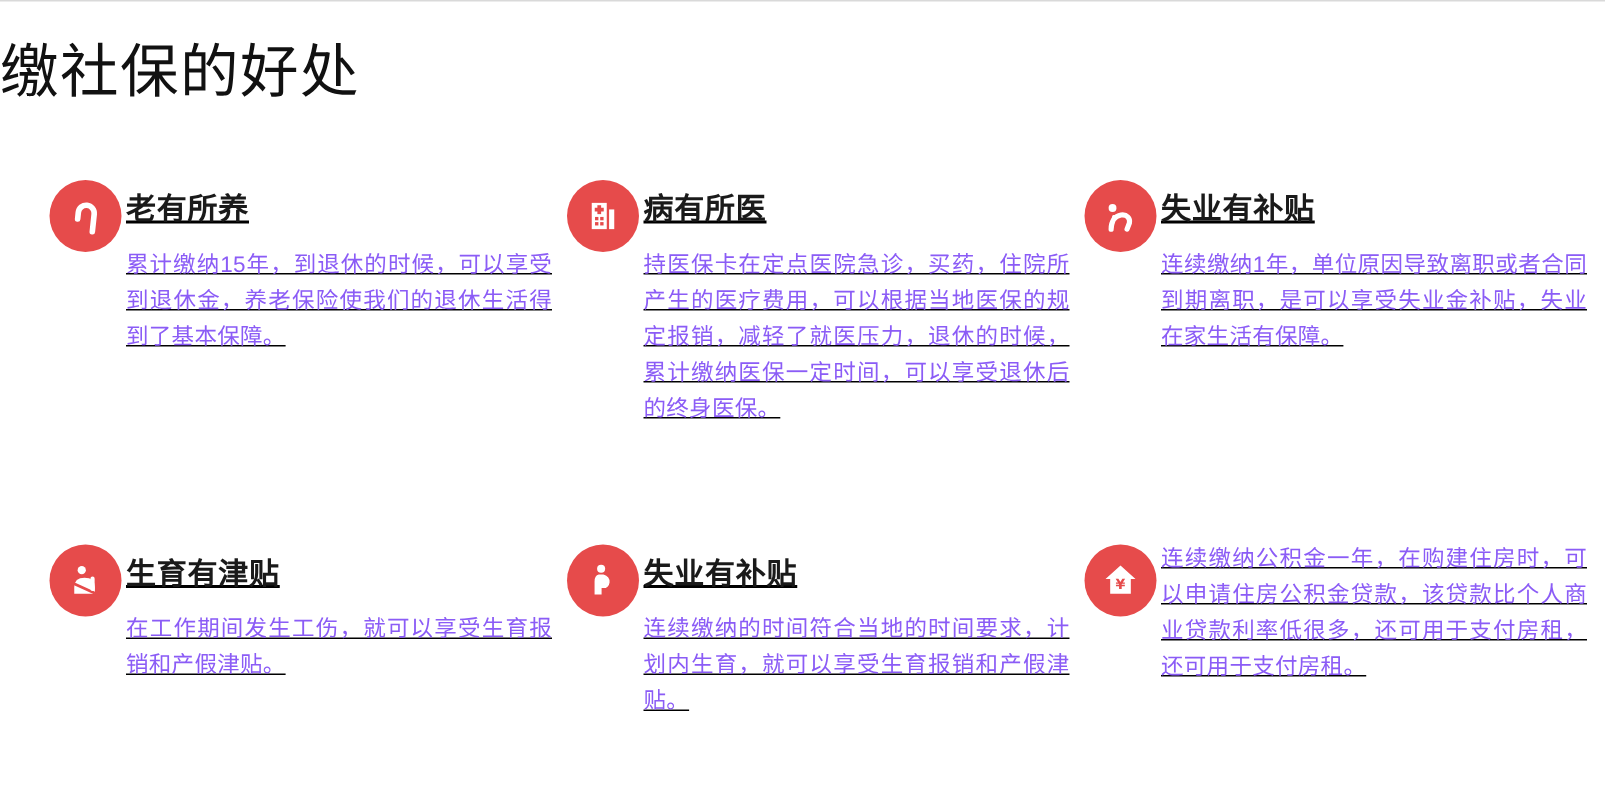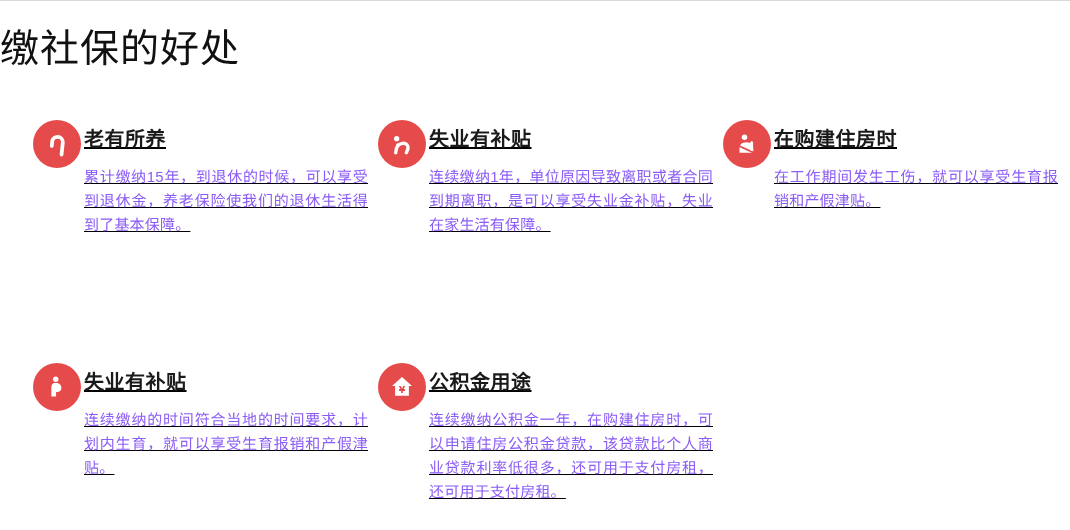--- a/index.html
+++ b/index.html
@@ -73,20 +73,36 @@
   <div class="benefit-card">
     <span class="icon-circle">
       <svg width="30" height="30" viewBox="0 0 48 48">
         <path d="M16 28 v-7 a8.5 8.5 0 0 1 17 0 v19" fill="none" stroke="#ffffff" stroke-width="6" stroke-linecap="round" transform="rotate(6 24 24)"></path>
       </svg>
     </span>
     <h2 class="card-title">老有所养</h2>
     <p class="card-desc">累计缴纳15年，到退休的时候，可以享受到退休金，养老保险使我们的退休生活得到了基本保障。</p>
   </div>
 
+  <div class="benefit-card">
+    <span class="icon-circle">
+      <svg width="30" height="30" viewBox="0 0 48 48">
+        <rect x="12" y="10" width="16" height="28" fill="#ffffff"></rect>
+        <rect x="18" y="12.5" width="4" height="9.5" fill="#e64b4b"></rect>
+        <rect x="15.2" y="15.2" width="9.6" height="4" fill="#e64b4b"></rect>
+        <rect x="15.5" y="25" width="3.6" height="3.6" fill="#e64b4b"></rect>
+        <rect x="21" y="25" width="3.6" height="3.6" fill="#e64b4b"></rect>
+        <rect x="15.5" y="30.5" width="3.6" height="3.6" fill="#e64b4b"></rect>
+        <rect x="21" y="30.5" width="3.6" height="3.6" fill="#e64b4b"></rect>
+        <rect x="30.5" y="17" width="5.5" height="21" fill="#ffffff"></rect>
+      </svg>
+    </span>
+    <h2 class="card-title">病有所医</h2>
+    <p class="card-desc">持医保卡在定点医院急诊，买药，住院所产生的医疗费用，可以根据当地医保的规定报销，减轻了就医压力，退休的时候，累计缴纳医保一定时间，可以享受退休后的终身医保。</p>
+  </div>
 
   <div class="benefit-card">
     <span class="icon-circle">
       <svg width="30" height="30" viewBox="0 0 48 48">
         <circle cx="15.5" cy="15.5" r="4.2" fill="#ffffff"></circle>
         <path d="M14 38 c0 -9 4.5 -14 10.5 -15 c6.5 -1 10 3.5 9 8.5 l-2.5 6.5" fill="none" stroke="#ffffff" stroke-width="5.5" stroke-linecap="round"></path>
         <path d="M17 25 l-2 9" fill="none" stroke="#ffffff" stroke-width="4" stroke-linecap="round"></path>
       </svg>
     </span>
     <h2 class="card-title">失业有补贴</h2>
@@ -95,21 +111,21 @@
 
   <div class="benefit-card">
     <span class="icon-circle">
       <svg width="30" height="30" viewBox="0 0 48 48">
         <circle cx="20" cy="13" r="4.4" fill="#ffffff"></circle>
         <path d="M12 38 v-7 q0 -10 11 -10 q11 0 11 10 v7 z" fill="#ffffff"></path>
         <path d="M13 28 L33 37" stroke="#e64b4b" stroke-width="3" stroke-linecap="round"></path>
         <path d="M31.5 22 L31.5 33" stroke="#ffffff" stroke-width="4.5" stroke-linecap="round"></path>
       </svg>
     </span>
-    <h2 class="card-title">在购建住房时</h2>
+    <h2 class="card-title">生育有津贴</h2>
     <p class="card-desc">在工作期间发生工伤，就可以享受生育报销和产假津贴。</p>
   </div>
 
   <div class="benefit-card">
     <span class="icon-circle">
       <svg width="30" height="30" viewBox="0 0 48 48">
         <circle cx="22" cy="11.5" r="4.3" fill="#ffffff"></circle>
         <path d="M19.5 17.5 q-4.5 1 -4.5 7.5 v14 h7.5 v-7 q7.5 1 8.5 -6 q0.5 -6.5 -6.5 -8.5 z" fill="#ffffff"></path>
       </svg>
     </span>
@@ -117,17 +133,16 @@
     <p class="card-desc">连续缴纳的时间符合当地的时间要求，计划内生育，就可以享受生育报销和产假津贴。</p>
   </div>
 
   <div class="benefit-card">
     <span class="icon-circle">
       <svg width="30" height="30" viewBox="0 0 48 48">
         <path d="M24 8 L40 22.5 H35 V38 H13 V22.5 H8 Z" fill="#ffffff"></path>
         <text x="24" y="33.5" font-size="15" font-weight="bold" fill="#e64b4b" text-anchor="middle" font-family="'DejaVu Sans', sans-serif">¥</text>
       </svg>
     </span>
-    <h2 class="card-title">公积金用途</h2>
     <p class="card-desc">连续缴纳公积金一年，在购建住房时，可以申请住房公积金贷款，该贷款比个人商业贷款利率低很多，还可用于支付房租，还可用于支付房租。</p>
   </div>
 
 </div>
 
 </body></html>

